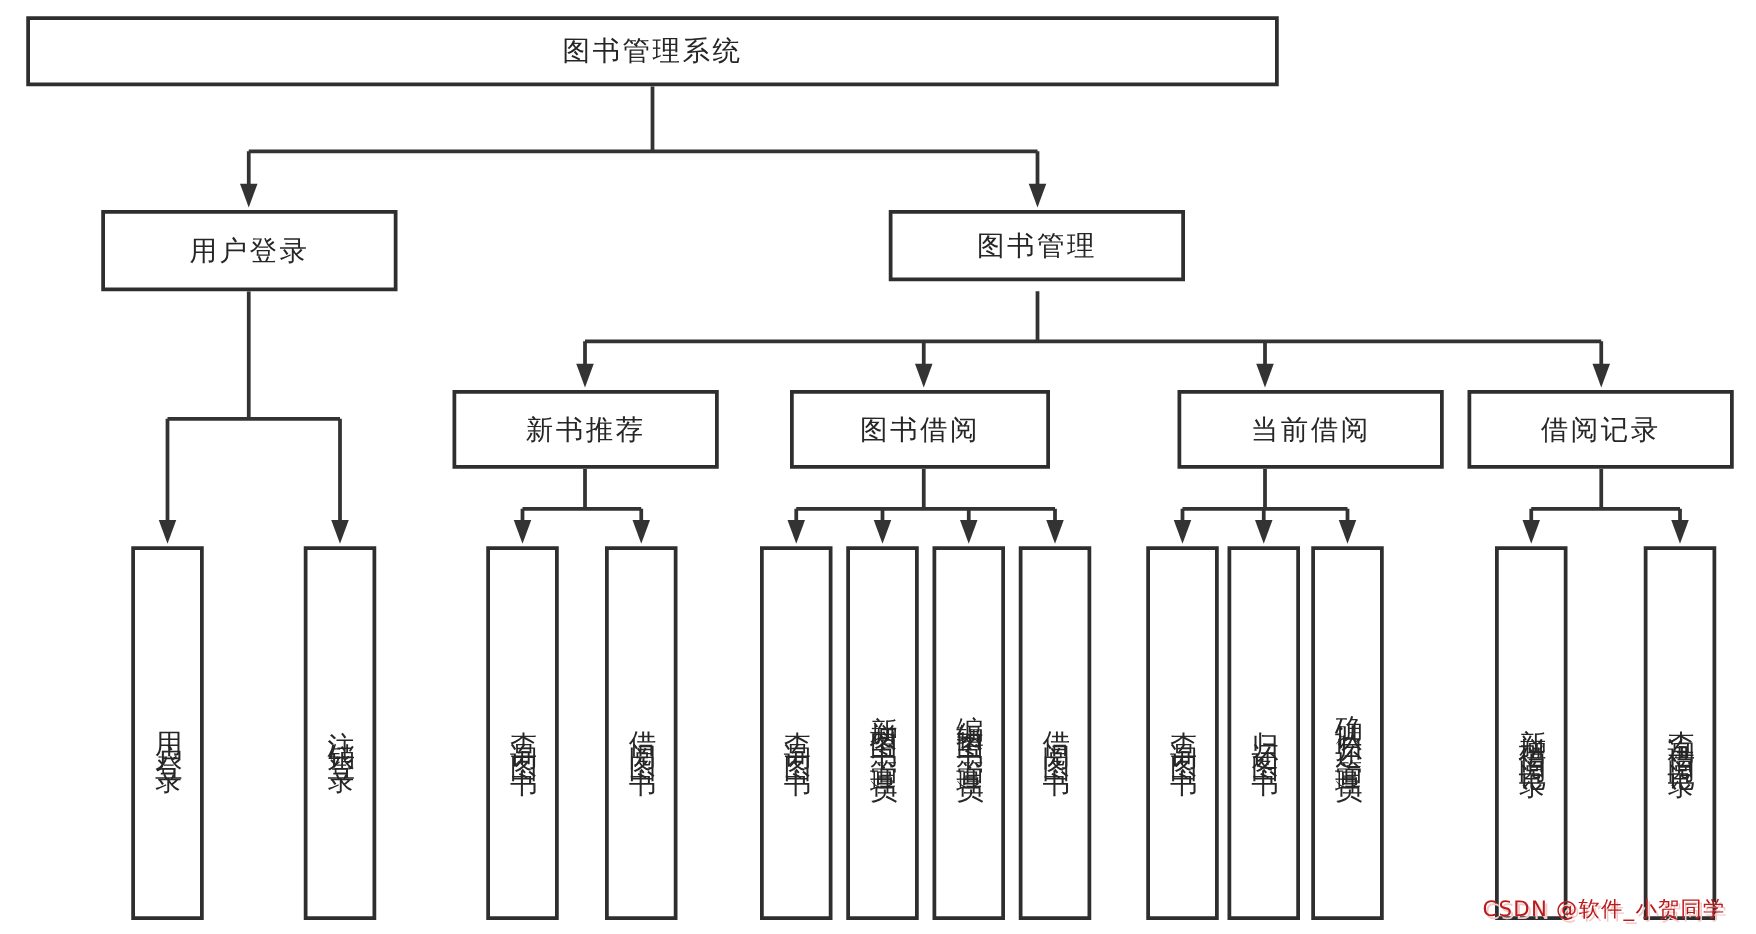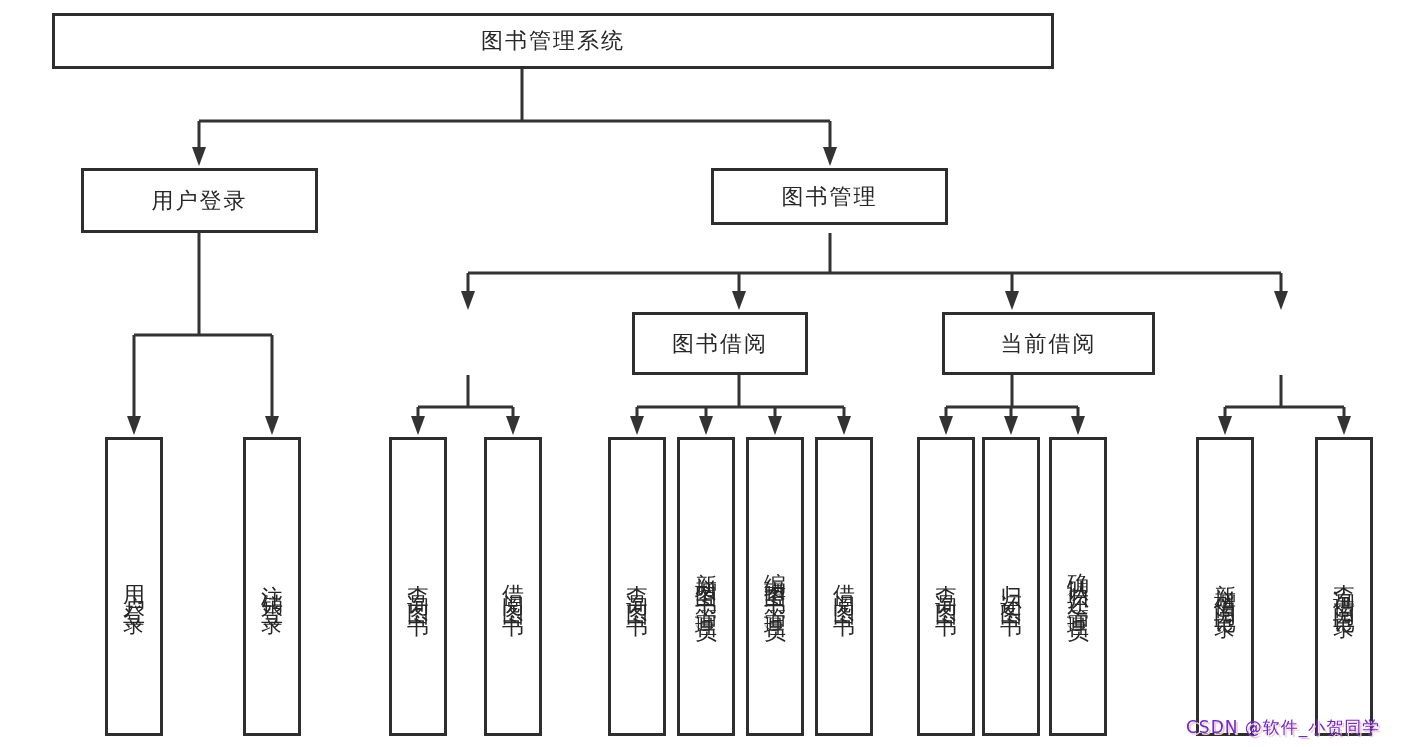--- a/index.html
+++ b/index.html
@@ -36,21 +36,21 @@
     letter-spacing:10px;
     line-height:1;
     color:#262626;
     white-space:nowrap;
   }
   .vnode.long .vtext{letter-spacing:7px;}
   .watermark{
     position:absolute;
     left:1186px;top:716px;
     font-size:17px;
-    color:#6d28d9;
+    color:#b91c1c;
     letter-spacing:1px;
     text-shadow:2px 2px 0 #f5c9c9;
     white-space:nowrap;
   }
 </style>
 </head>
 <body>
 
 <div id="canvas">
 
@@ -90,36 +90,42 @@
       <polygon points="768,416 782,416 775,435"></polygon>
       <polygon points="837,416 851,416 844,435"></polygon>
       <polygon points="939,416 953,416 946,435"></polygon>
       <polygon points="1004,416 1018,416 1011,435"></polygon>
       <polygon points="1071,416 1085,416 1078,435"></polygon>
       <polygon points="1218,416 1232,416 1225,435"></polygon>
       <polygon points="1337,416 1351,416 1344,435"></polygon>
     </g>
   </svg>
 
-  <div class="node hnode" style="left:21px;top:13px;width:1002px;height:56px;margin-left:31px;">
+  <div class="node hnode" style="left:21px;top:13px;width:1002px;height:56px;">
     <span>图书管理系统</span>
   </div>
 
   <div class="node hnode" style="left:81px;top:168px;width:237px;height:65px;">
     <span>用户登录</span>
   </div>
   <div class="node hnode" style="left:711px;top:168px;width:237px;height:57px;">
     <span>图书管理</span>
   </div>
 
-  <div class="node hnode" style="left:632px;top:312px;width:176px;height:63px;">
+  <div class="node hnode" style="left:362px;top:312px;width:213px;height:63px;">
+    <span>新书推荐</span>
+  </div>
+  <div class="node hnode" style="left:632px;top:312px;width:208px;height:63px;">
     <span>图书借阅</span>
   </div>
   <div class="node hnode" style="left:905px;top:312px;width:213px;height:63px;margin-left:37px;">
     <span>当前借阅</span>
+  </div>
+  <div class="node hnode" style="left:1174px;top:312px;width:213px;height:63px;">
+    <span>借阅记录</span>
   </div>
 
   <div class="node vnode" style="left:105px;">
     <span class="vtext">用户登录</span>
   </div>
   <div class="node vnode" style="left:243px;">
     <span class="vtext">注销登录</span>
   </div>
 
   <div class="node vnode" style="left:389px;">

